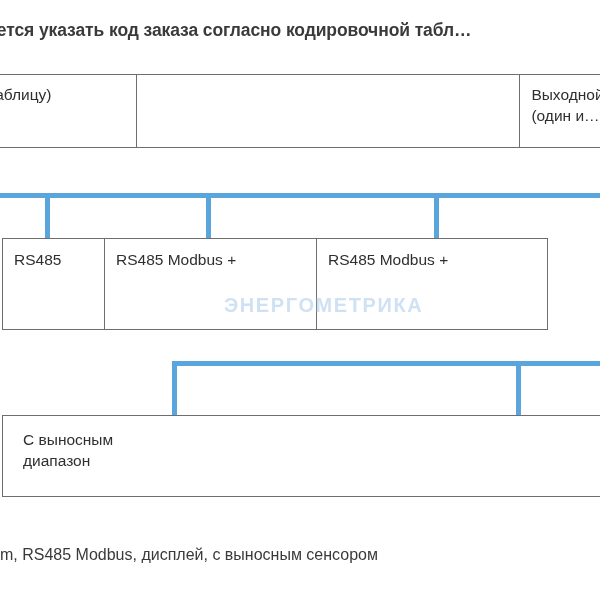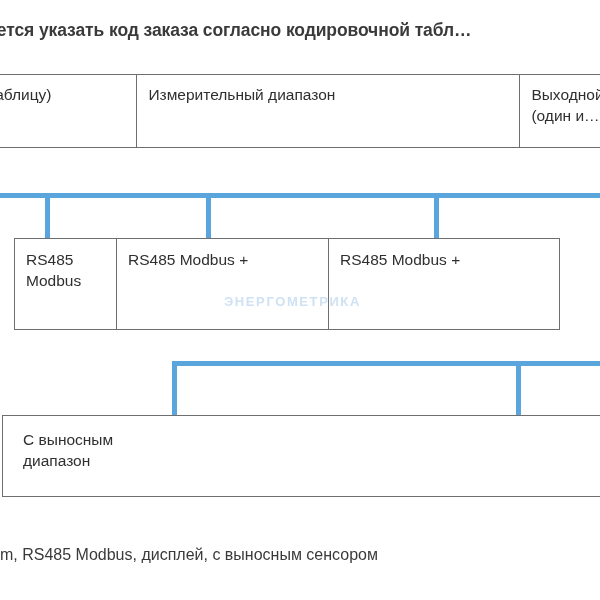--- a/index.html
+++ b/index.html
@@ -66,21 +66,21 @@
     top: 74px;
     width: 740px;
     height: 74px;
   }
   #params-row .c1 { width: 198px; }
   #params-row .c2 { width: 384px; }
   #params-row .c3 { width: 158px; }
 
   
   #rs485-row {
-    left: 14px;
+    left: 2px;
     top: 238px;
     width: 546px;
     height: 92px;
   }
   #rs485-row .c1 { width: 101px; }
   #rs485-row .c2 { width: 212px; }
   #rs485-row .c3 { width: 231px; }
   #rs485-row .cell { padding-top: 11px; }
 
   
@@ -116,21 +116,21 @@
   
   #conn2-h  { left: 172px; top: 361px; width: 460px; }
   #conn2-v1 { left: 172px; top: 361px; height: 55px; }
   #conn2-v2 { left: 516px; top: 361px; height: 55px; }
 
   
   .watermark {
     position: absolute;
     left: 224px;
     top: 294px;
-    font-size: 13px;
+    font-size: 20px;
     font-weight: bold;
     letter-spacing: 1.6px;
     color: #cfe2f4;
     white-space: nowrap;
     pointer-events: none;
     user-select: none;
   }
 
   
   .footer-text {
@@ -149,37 +149,35 @@
 <div class="canvas">
 
   <div class="headline">…уется указать код заказа согласно кодировочной табл…</div>
 
   <div class="row-box" id="params-row">
     <div class="cell c1">
       <span class="ln">…см.таблицу)</span>
       <span class="ln"></span>
     </div>
     <div class="cell c2">
-      <span class="ln">Измерительный диапазон</span>
     </div>
     <div class="cell c3">
       <span class="ln">Выходной…</span>
       <span class="ln">(один и…</span>
     </div>
   </div>
 
   <div class="blue-h" id="conn1-h"></div>
   <div class="blue-v" id="conn1-v1"></div>
   <div class="blue-v" id="conn1-v2"></div>
   <div class="blue-v" id="conn1-v3"></div>
 
   <div class="row-box" id="rs485-row">
     <div class="cell c1">
       <span class="ln">RS485</span>
-      <span class="ln">Modbus</span>
     </div>
     <div class="cell c2">
       <span class="ln">RS485 Modbus +</span>
     </div>
     <div class="cell c3">
       <span class="ln">RS485 Modbus +</span>
     </div>
   </div>
 
   <div class="watermark">ЭНЕРГОМЕТРИКА</div>

